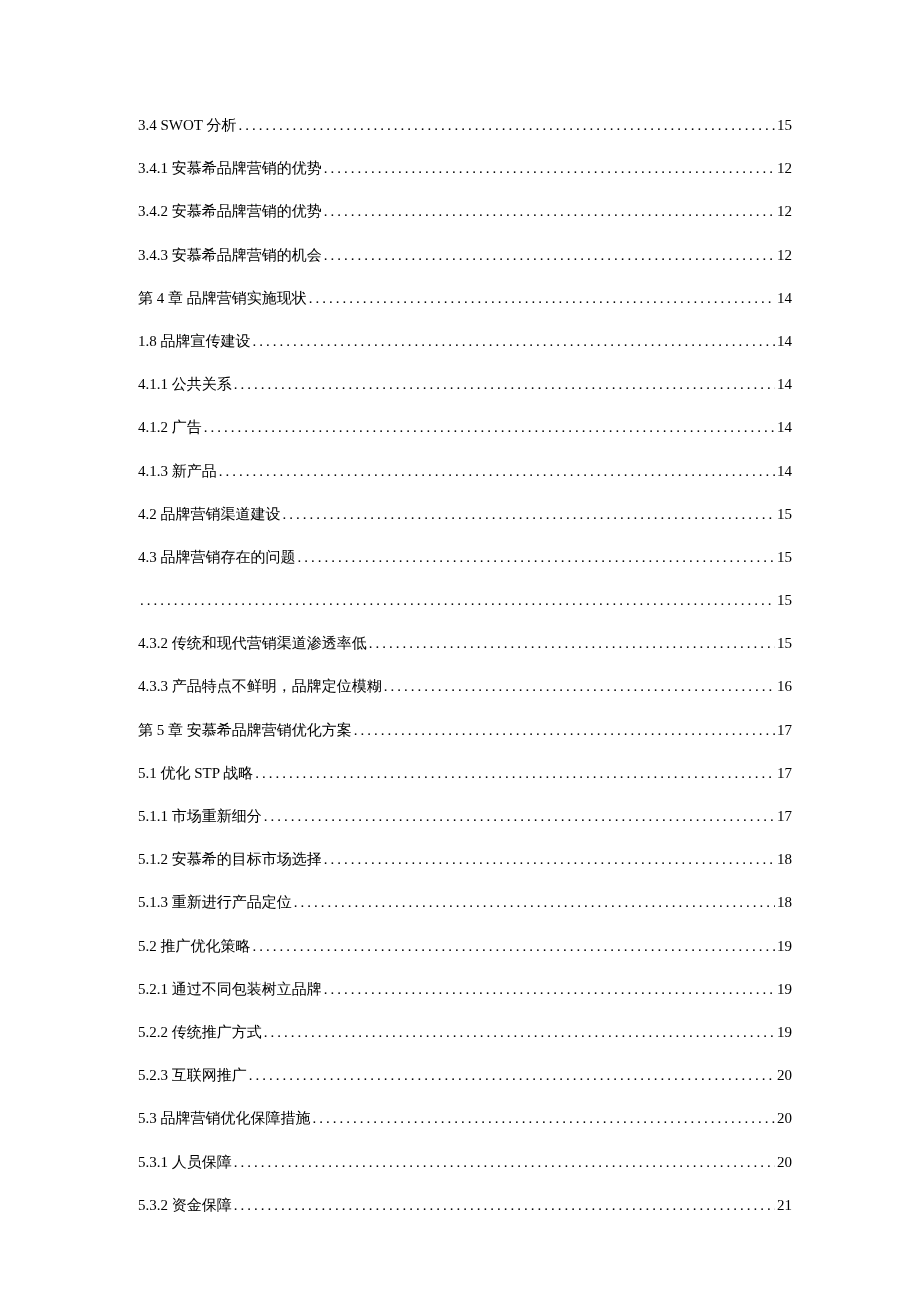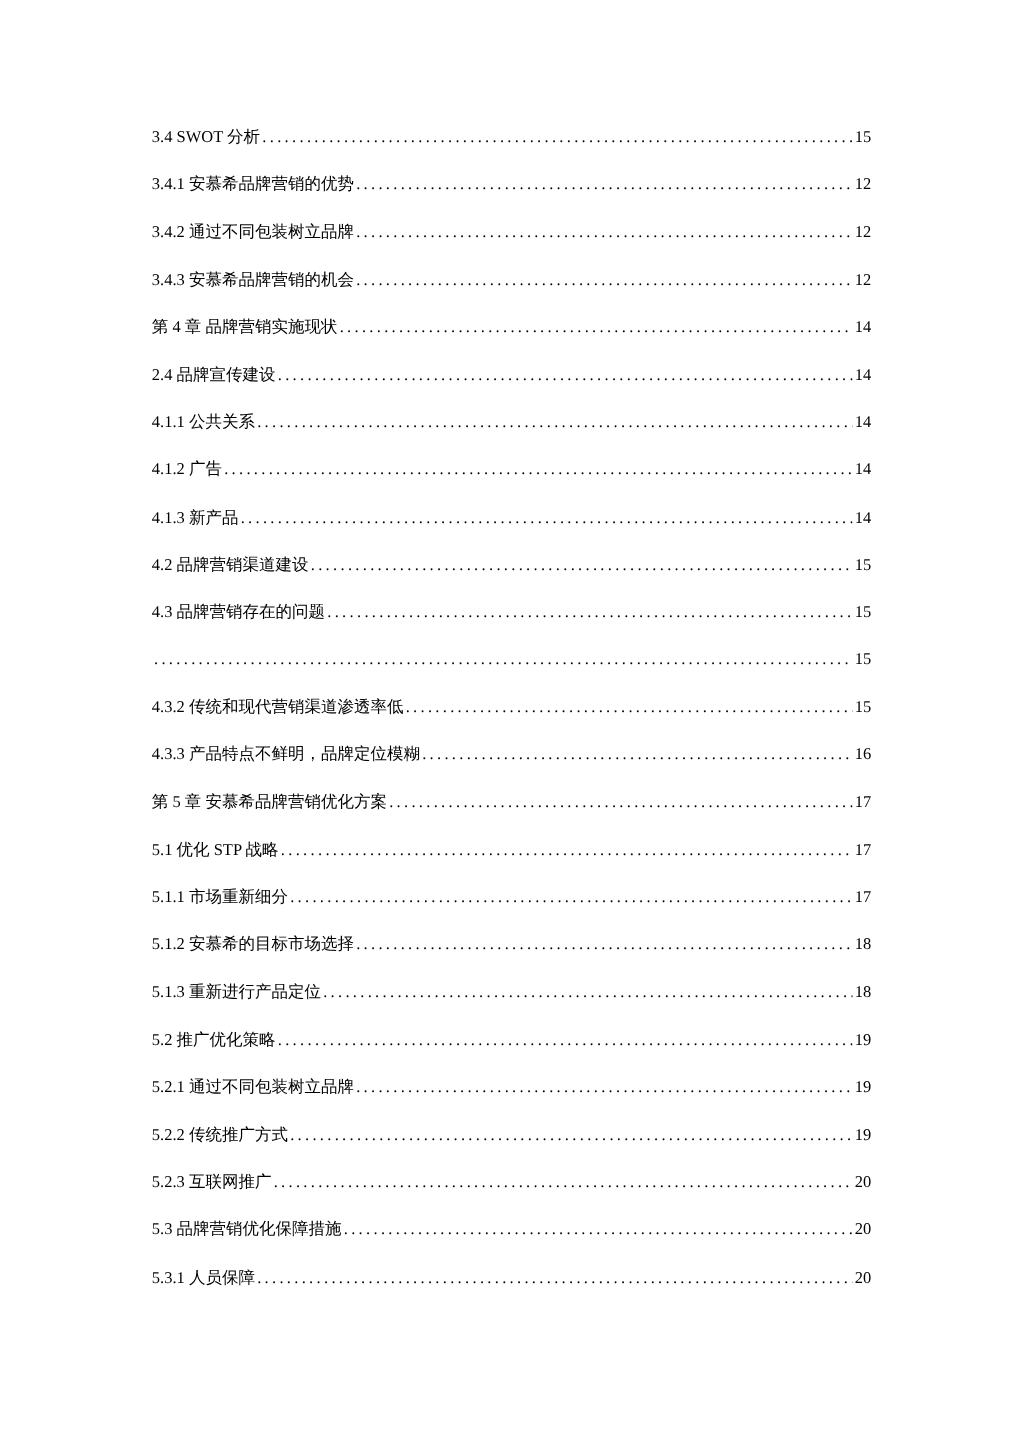--- a/index.html
+++ b/index.html
@@ -51,36 +51,36 @@
       <span class="toc-label">3.4 SWOT 分析</span>
       <span class="toc-dots"></span>
       <span class="toc-page">15</span>
     </div>
     <div class="toc-entry">
       <span class="toc-label">3.4.1 安慕希品牌营销的优势</span>
       <span class="toc-dots"></span>
       <span class="toc-page">12</span>
     </div>
     <div class="toc-entry">
-      <span class="toc-label">3.4.2 通过不同包装树立品牌</span>
+      <span class="toc-label">3.4.2 安慕希品牌营销的优势</span>
       <span class="toc-dots"></span>
       <span class="toc-page">12</span>
     </div>
     <div class="toc-entry">
       <span class="toc-label">3.4.3 安慕希品牌营销的机会</span>
       <span class="toc-dots"></span>
       <span class="toc-page">12</span>
     </div>
     <div class="toc-entry">
       <span class="toc-label">第 4 章 品牌营销实施现状</span>
       <span class="toc-dots"></span>
       <span class="toc-page">14</span>
     </div>
     <div class="toc-entry">
-      <span class="toc-label">2.4 品牌宣传建设</span>
+      <span class="toc-label">1.8 品牌宣传建设</span>
       <span class="toc-dots"></span>
       <span class="toc-page">14</span>
     </div>
     <div class="toc-entry">
       <span class="toc-label">4.1.1 公共关系</span>
       <span class="toc-dots"></span>
       <span class="toc-page">14</span>
     </div>
     <div class="toc-entry">
       <span class="toc-label">4.1.2 广告 </span>
@@ -164,13 +164,18 @@
     <div class="toc-entry">
       <span class="toc-label">5.3 品牌营销优化保障措施</span>
       <span class="toc-dots"></span>
       <span class="toc-page">20</span>
     </div>
     <div class="toc-entry">
       <span class="toc-label">5.3.1 人员保障</span>
       <span class="toc-dots"></span>
       <span class="toc-page">20</span>
     </div>
+    <div class="toc-entry">
+      <span class="toc-label">5.3.2 资金保障</span>
+      <span class="toc-dots"></span>
+      <span class="toc-page">21</span>
+    </div>
   </div>
 
 </body></html>

